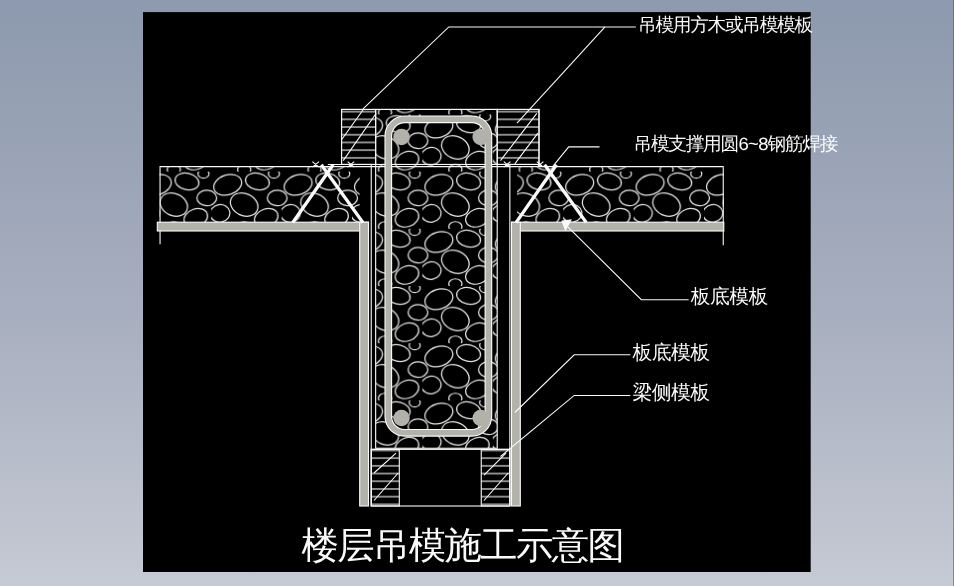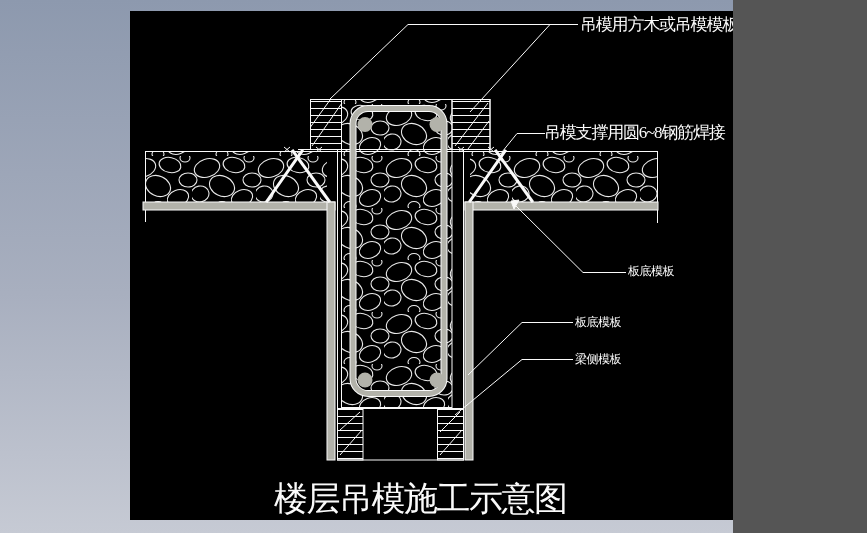--- a/index.html
+++ b/index.html
@@ -1,28 +1,28 @@
 <!DOCTYPE html>
 <html><head>
 <meta charset="utf-8">
 <style>
   html,body{margin:0;padding:0;background:#555;}
   .stage{
-    position:relative;width:733px;height:533px;overflow:hidden;
+    position:relative;width:867px;height:533px;overflow:hidden;
     background:linear-gradient(180deg,#8d99ae 0%,#a8afbf 55%,#c6cad4 100%);
-    font-family:Liberation Serif, serif;
+    font-family:Liberation Mono, monospace;
   }
   .art{position:absolute;left:0;top:0;}
   .label{
     position:absolute;color:#fafafa;font-size:17px;line-height:21px;
     letter-spacing:-1.2px;white-space:nowrap;font-weight:500;
   }
-  .label.small4{font-size:12px;letter-spacing:-0.5px;}
+  .label.small4{font-size:18px;letter-spacing:-0.5px;}
   .lbl-1{left:580px;top:14px;}
-  .lbl-2{left:544px;top:122px;}
+  .lbl-2{left:576px;top:122px;}
   .lbl-3{left:628px;top:261px;}
   .lbl-4{left:575px;top:312px;}
   .lbl-5{left:575px;top:349px;}
   .drawing-title{
     position:absolute;left:272px;top:464px;color:#fafafa;
     font-size:34px;line-height:42px;letter-spacing:-1.5px;font-weight:500;
     border-bottom:2px solid #fafafa;padding:0 2px 18px 2px;white-space:nowrap;margin-top:14px;
   }
 </style>
 </head>

